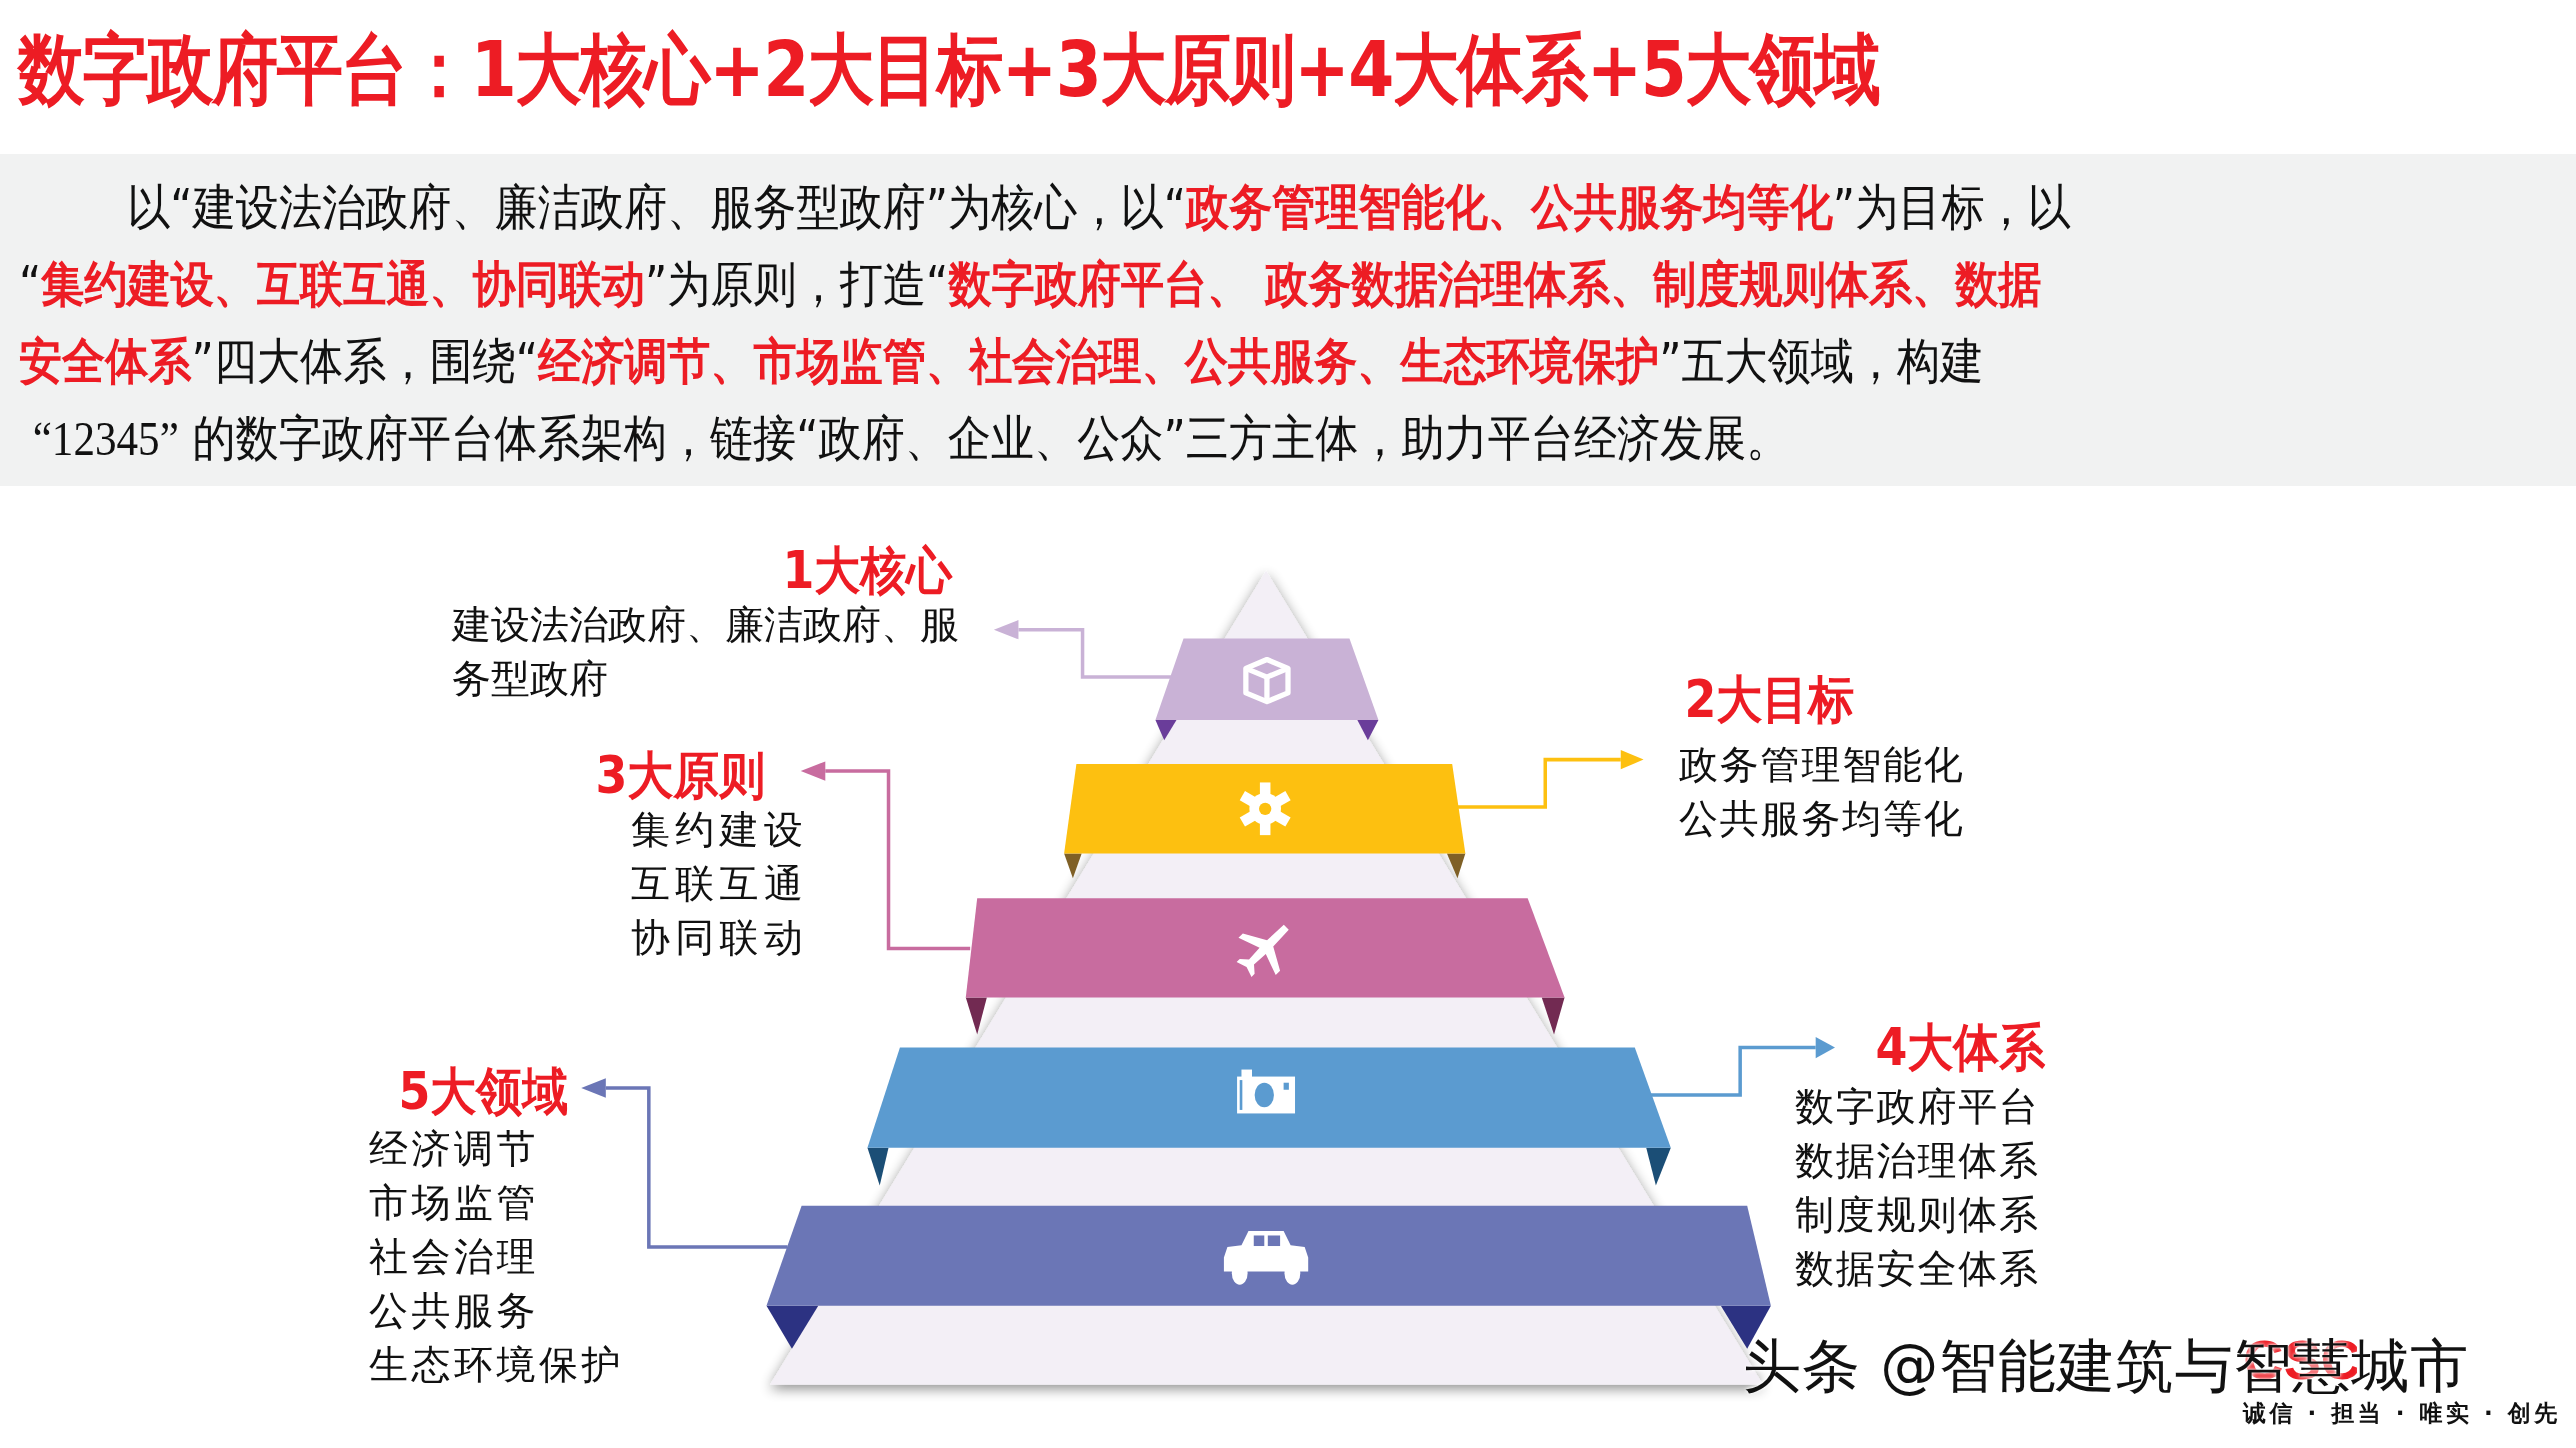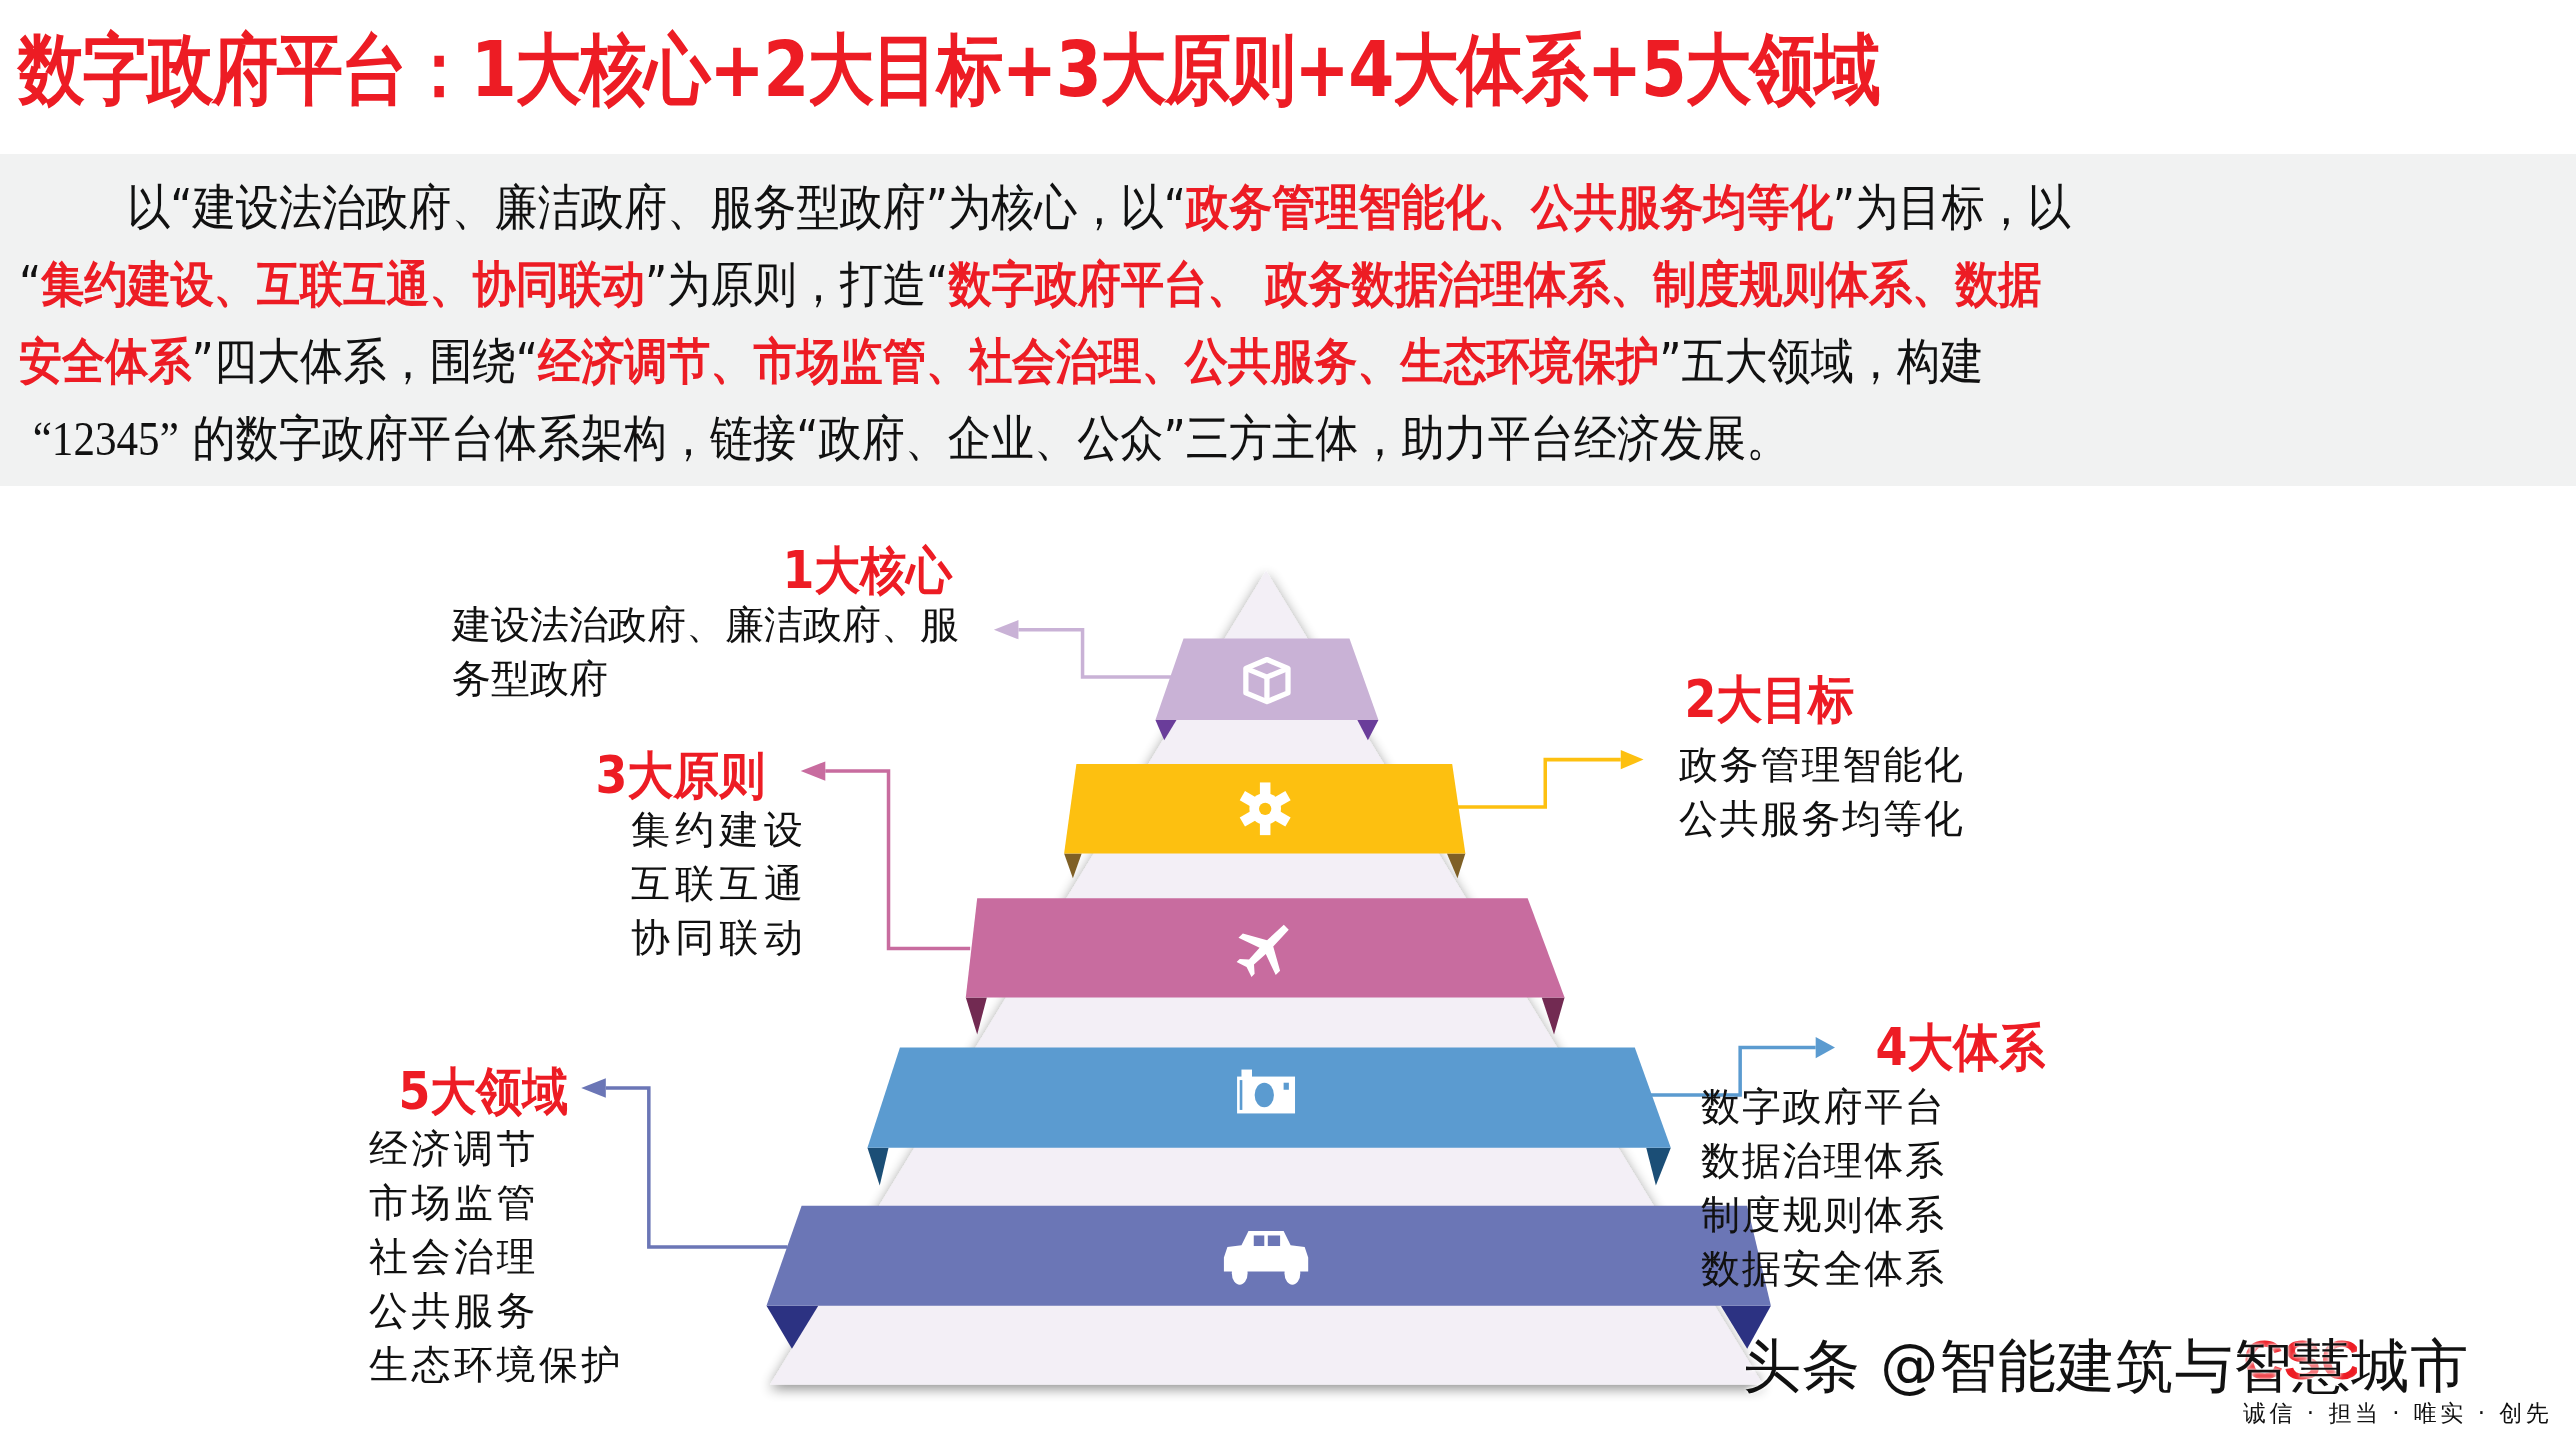--- a/index.html
+++ b/index.html
@@ -16,21 +16,21 @@
   .para .num { font-family:"Liberation Serif","DejaVu Serif",serif; }
   svg.pyr { position:absolute; left:0; top:0; width:2576px; height:1449px; }
   .lbl-head { position:absolute; font-size:51px; font-weight:bold; color:#ed1c24; white-space:nowrap;
               transform:scaleX(0.9); }
   .lbl-list { position:absolute; font-size:39px; line-height:54px; color:#111; white-space:nowrap; letter-spacing:1.8px; }
   .lbl-list div { }
   .right { text-align:left; }
   .watermark { position:absolute; left:1743px; top:1328px; font-size:58px; color:#111; white-space:nowrap;
                text-shadow: 0 0 2.6px #fff, 0 0 5.3px #fff; letter-spacing:0.9px;text-align:center; }
   .wm-logo { position:absolute; left:2243px; top:1328px; width:114px; height:61px; }
-  .wm-slogan { position:absolute; left:2243px; top:1398px; font-size:23px; color:#111; letter-spacing:3.5px; white-space:nowrap; }
+  .wm-slogan { position:absolute; left:2243px; top:1398px; font-size:23px; color:#111; letter-spacing:3.5px; white-space:nowrap;font-weight:bold; }
 </style>
 </head>
 <body>
 
 <div class="title">数字政府平台：1大核心+2大目标+3大原则+4大体系+5大领域</div>
 
 <div class="band-gray"></div>
 <div class="para">
   <div><span class="indent"></span><span>以“建设法治政府、廉洁政府、服务型政府”为核心，以“</span><span class="red">政务管理智能化、公共服务均等化</span><span>”为目标，以</span></div>
   <div><span>“</span><span class="red">集约建设、互联互通、协同联动</span><span>”为原则，打造“</span><span class="red">数字政府平台、 政务数据治理体系、制度规则体系、数据</span></div>
@@ -149,21 +149,21 @@
 </div>
 
 <div class="lbl-head" style="left:586px; top:742px;">3大原则</div>
 <div class="lbl-list" style="left:606px; top:803px; letter-spacing:5.3px;margin-left:25px;">
   <div>集约建设</div>
   <div>互联互通</div>
   <div>协同联动</div>
 </div>
 
 <div class="lbl-head" style="left:1866px; top:1014px;">4大体系</div>
-<div class="lbl-list" style="left:1701px; top:1080px;">
+<div class="lbl-list" style="left:1795px; top:1080px;">
   <div>数字政府平台</div>
   <div>数据治理体系</div>
   <div>制度规则体系</div>
   <div>数据安全体系</div>
 </div>
 
 <div class="lbl-head" style="left:389px; top:1058px;">5大领域</div>
 <div class="lbl-list right" style="left:369px; top:1122px; width:255px; letter-spacing:3.5px;">
   <div>经济调节</div>
   <div>市场监管</div>

